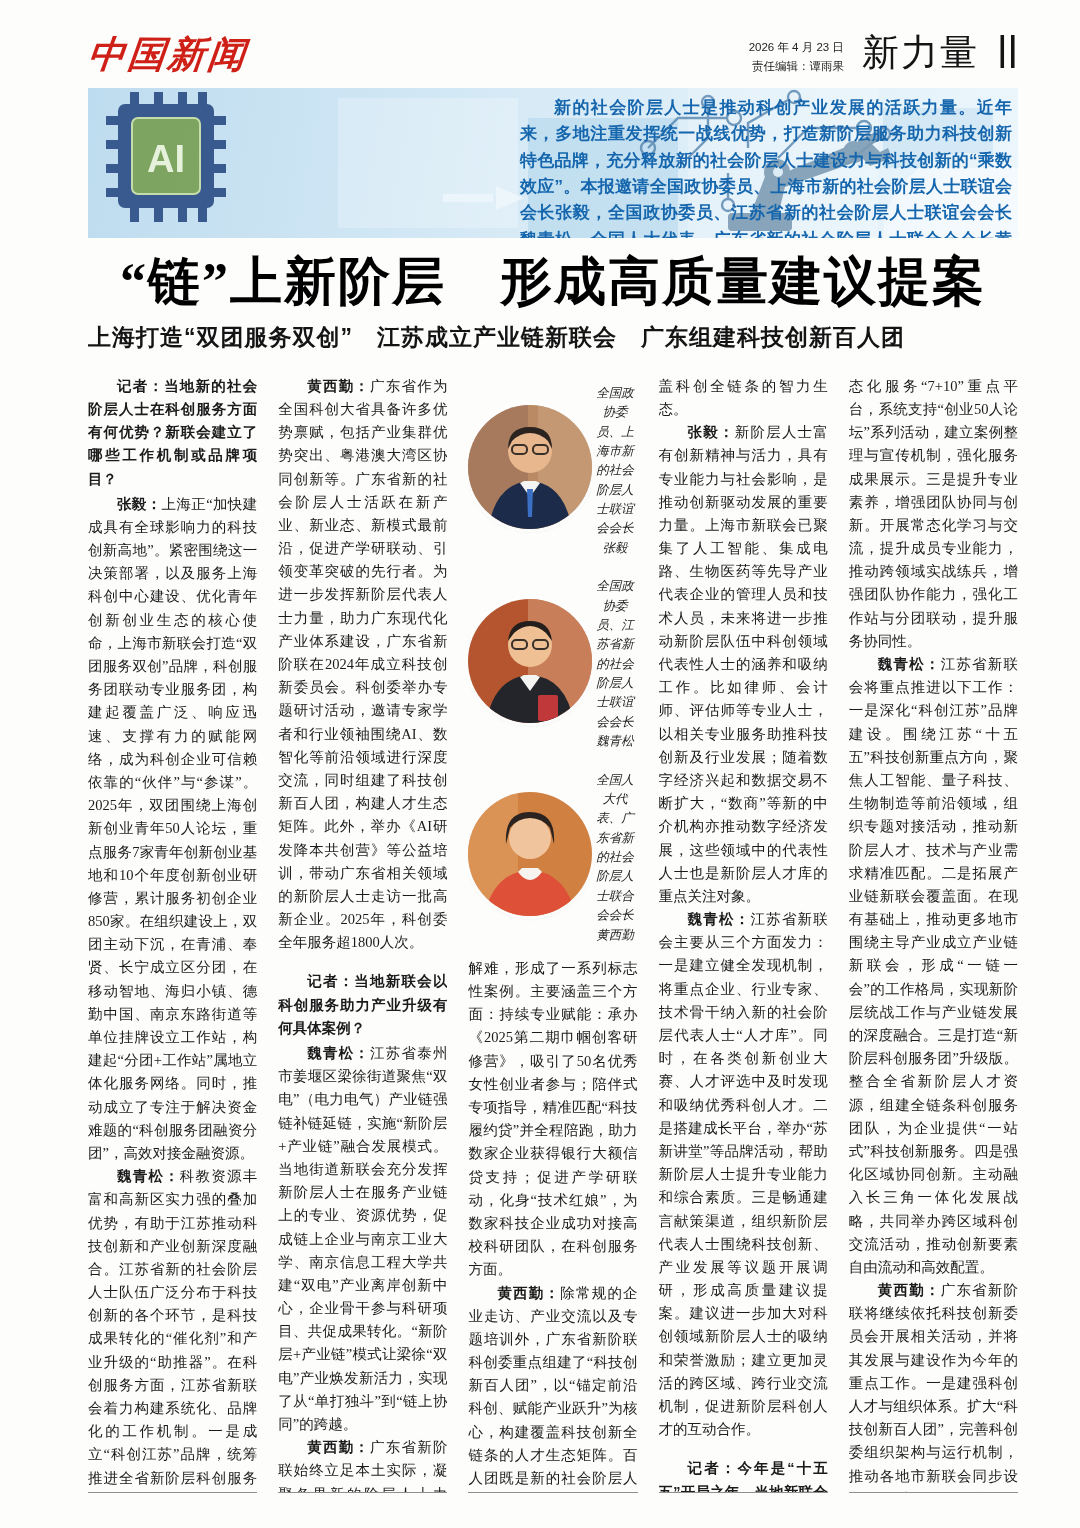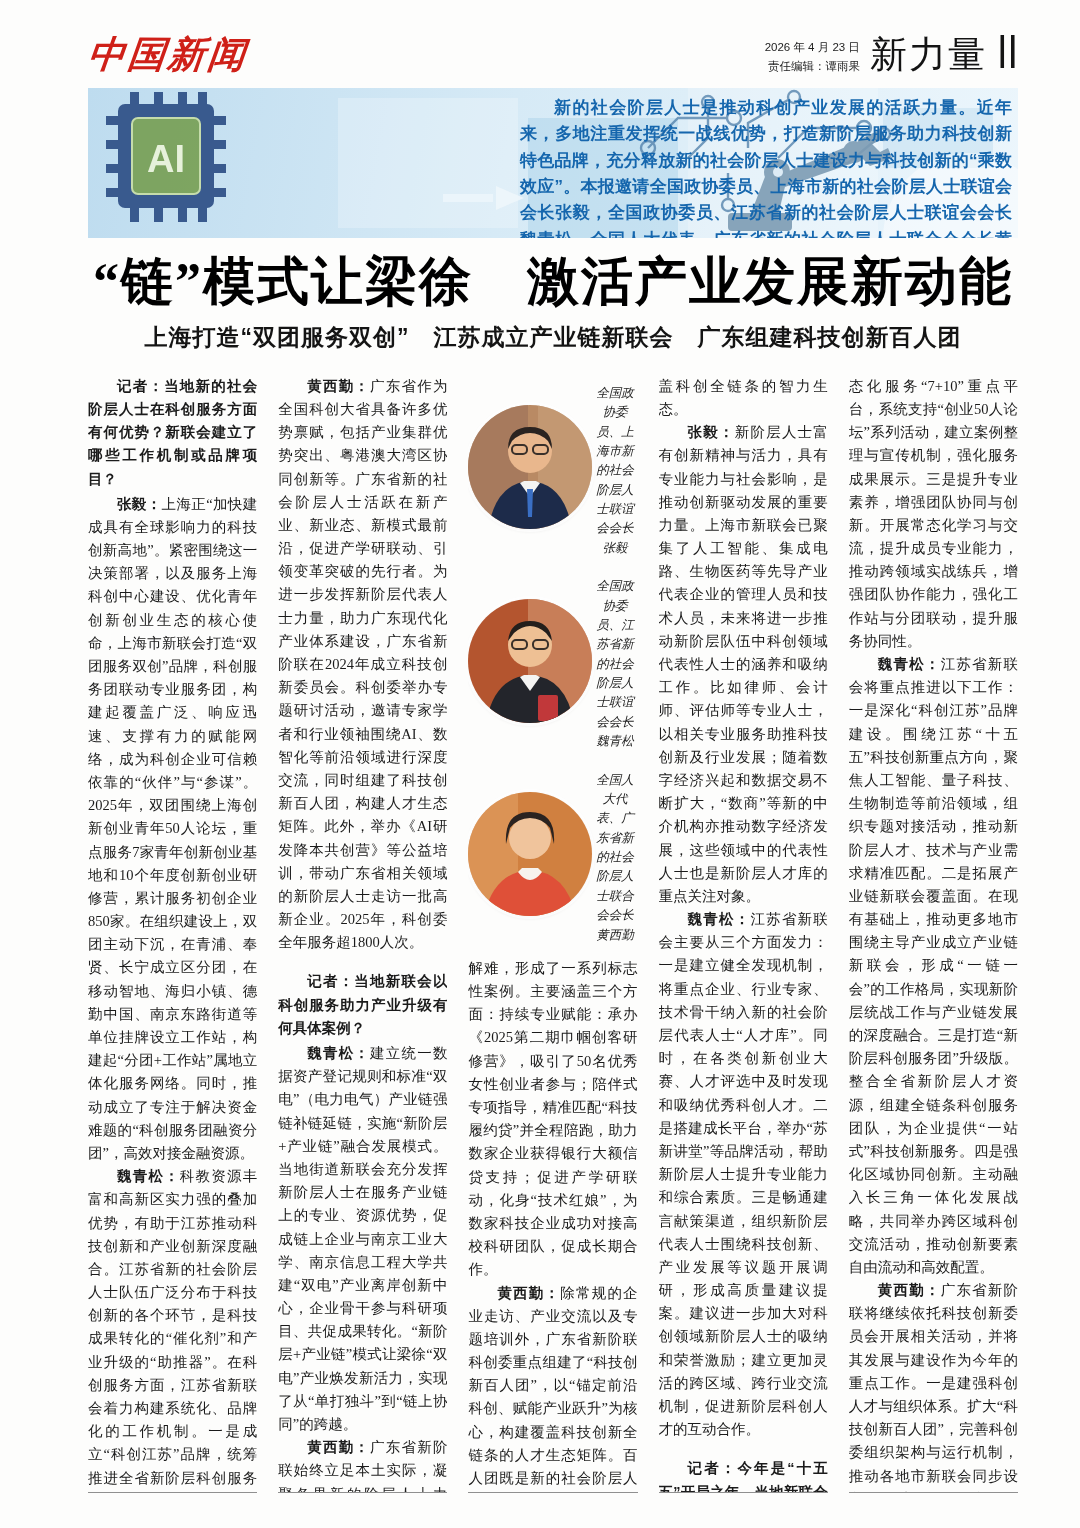--- a/index.html
+++ b/index.html
@@ -4,40 +4,40 @@
 <style>
   html,body{margin:0;padding:0;background:#e8e8e8;}
   .page{width:1080px;height:1528px;background:#fdfdfc;margin:0 auto;position:relative;
         font-family:"Liberation Serif",serif;color:#1c1c1c;overflow:hidden;}
   .inner{margin:0 62px 0 88px;}
 
   
   .masthead{display:flex;justify-content:space-between;align-items:flex-start;padding-top:30px;}
   .logo{color:#cf2018;font-size:37px;font-weight:700;font-style:italic;letter-spacing:3px;
         transform:skewX(-6deg);font-family:"Liberation Serif",serif;}
-  .mast-right{display:flex;align-items:flex-end;gap:10px;}
+  .mast-right{display:flex;align-items:center;gap:18px;}
   .mast-meta{text-align:right;font-size:11.5px;line-height:1.65;color:#222;
              font-family:"Liberation Sans",sans-serif;padding-top:8px;}
   .section-name{font-size:37px;font-weight:400;color:#141414;letter-spacing:2px;
                 font-family:"Liberation Sans",sans-serif;line-height:1.1;}
   .page-no{font-size:38px;font-weight:300;color:#141414;font-family:"Liberation Sans",sans-serif;
            transform:scaleY(1.25);display:inline-block;line-height:1.2;}
 
   
   .hero{margin-top:8px;height:150px;position:relative;overflow:hidden;
         background:linear-gradient(100deg,#bedcef 0%,#d6eaf6 45%,#ecf6fc 100%);}
   .hero-art{position:absolute;left:0;top:0;}
   .hero-intro{position:absolute;right:6px;top:7px;width:492px;color:#1566ad;
               font-family:"Liberation Sans",sans-serif;font-weight:700;font-size:17px;
               line-height:1.55;text-align:justify;text-indent:2em;}
 
   
   .headline{margin-top:14px;text-align:center;font-size:52px;font-weight:900;color:#000;
             letter-spacing:2px;line-height:1.15;font-family:"Liberation Serif",serif;}
-  .subheadline{margin-top:10px;text-align:center;font-size:23px;font-weight:600;color:#141414;
+  .subheadline{margin-top:10px;font-size:23px;font-weight:600;color:#141414;
                letter-spacing:1px;font-family:"Liberation Sans",sans-serif;}
 
   
   .cols{margin-top:22px;display:flex;gap:21px;height:1118px;}
   .col{flex:1 1 0;min-width:0;overflow:hidden;border-bottom:1px solid #909090;
        font-size:14.5px;line-height:1.6;text-align:justify;color:#1b1b1b;
        padding-bottom:8px;box-sizing:border-box;}
   .para{margin:0;text-indent:2em;}
   .para.cont{text-indent:0;}
   .q{font-family:"Liberation Sans",sans-serif;font-weight:700;margin-top:16px;margin-bottom:2px;}
@@ -126,35 +126,35 @@
           <circle cx="689" cy="84" r="13"></circle>
           <path d="M684 90 L760 58 L768 74 L694 100 Z"></path>
           <circle cx="766" cy="64" r="11"></circle>
           <path d="M770 52 L792 42 L798 50 L784 56 L792 64 L800 60 L804 70 L782 78 L770 66 Z"></path>
           <circle cx="690" cy="84" r="5" fill="#dcebf5"></circle>
         </g>
       </svg>
       <div class="hero-intro">新的社会阶层人士是推动科创产业发展的活跃力量。近年来，多地注重发挥统一战线优势，打造新阶层服务助力科技创新特色品牌，充分释放新的社会阶层人士建设力与科技创新的“乘数效应”。本报邀请全国政协委员、上海市新的社会阶层人士联谊会会长张毅，全国政协委员、江苏省新的社会阶层人士联谊会会长魏青松，全国人大代表、广东省新的社会阶层人士联合会会长黄西勤，解码新阶层如何激活科创新动能。</div>
     </div>
 
-    <div class="headline">“链”模式让梁徐　激活产业发展新动能</div>
+    <div class="headline">“链”上新阶层　形成高质量建议提案</div>
     <div class="subheadline">上海打造“双团服务双创”　江苏成立产业链新联会　广东组建科技创新百人团</div>
 
     <div class="cols">
 
       <div class="col">
         <p class="para q"><span class="lead">记者：</span><span>当地新的社会阶层人士在科创服务方面有何优势？新联会建立了哪些工作机制或品牌项目？</span></p>
         <p class="para"><span class="lead">张毅：</span><span>上海正“加快建成具有全球影响力的科技创新高地”。紧密围绕这一决策部署，以及服务上海科创中心建设、优化青年创新创业生态的核心使命，上海市新联会打造“双团服务双创”品牌，科创服务团联动专业服务团，构建起覆盖广泛、响应迅速、支撑有力的赋能网络，成为科创企业可信赖依靠的“伙伴”与“参谋”。2025年，双团围绕上海创新创业青年50人论坛，重点服务7家青年创新创业基地和10个年度创新创业研修营，累计服务初创企业850家。在组织建设上，双团主动下沉，在青浦、奉贤、长宁成立区分团，在移动智地、海归小镇、德勤中国、南京东路街道等单位挂牌设立工作站，构建起“分团+工作站”属地立体化服务网络。同时，推动成立了专注于解决资金难题的“科创服务团融资分团”，高效对接金融资源。</span></p>
         <p class="para"><span class="lead">魏青松：</span><span>科教资源丰富和高新区实力强的叠加优势，有助于江苏推动科技创新和产业创新深度融合。江苏省新的社会阶层人士队伍广泛分布于科技创新的各个环节，是科技成果转化的“催化剂”和产业升级的“助推器”。在科创服务方面，江苏省新联会着力构建系统化、品牌化的工作机制。一是成立“科创江苏”品牌，统筹推进全省新阶层科创服务工作。依托这一品牌，定期组织技术对接、项目路演、政策宣讲等活动，推动创新要素向企业集聚。二是推动各地市新联会成立产业链新联会，实现“新阶层+产业链”深度融合。目前，江苏多个地市已围绕地方主导产业成立特色产业链新联会。另外，在主题服务团建设方面，苏宿工业园区新联会依托“云上同心”国家级统战工作实践创新基地，已成功孵化企业50余家，带动就业超300人。新阶层的专业智慧，源源不断转化为产业高质量发展的动能。</span></p>
       </div>
 
       <div class="col">
         <p class="para"><span class="lead">黄西勤：</span><span>广东省作为全国科创大省具备许多优势禀赋，包括产业集群优势突出、粤港澳大湾区协同创新等。广东省新的社会阶层人士活跃在新产业、新业态、新模式最前沿，促进产学研联动、引领变革突破的先行者。为进一步发挥新阶层代表人士力量，助力广东现代化产业体系建设，广东省新阶联在2024年成立科技创新委员会。科创委举办专题研讨活动，邀请专家学者和行业领袖围绕AI、数智化等前沿领域进行深度交流，同时组建了科技创新百人团，构建人才生态矩阵。此外，举办《AI研发降本共创营》等公益培训，带动广东省相关领域的新阶层人士走访一批高新企业。2025年，科创委全年服务超1800人次。</span></p>
         <p class="para q"><span class="lead">记者：</span><span>当地新联会以科创服务助力产业升级有何具体案例？</span></p>
-        <p class="para"><span class="lead">魏青松：</span><span>建立统一数据资产登记规则和标准“双电”（电力电气）产业链强链补链延链，实施“新阶层+产业链”融合发展模式。当地街道新联会充分发挥新阶层人士在服务产业链上的专业、资源优势，促成链上企业与南京工业大学、南京信息工程大学共建“双电”产业离岸创新中心，企业骨干参与科研项目、共促成果转化。“新阶层+产业链”模式让梁徐“双电”产业焕发新活力，实现了从“单打独斗”到“链上协同”的跨越。</span></p>
+        <p class="para"><span class="lead">魏青松：</span><span>江苏省泰州市姜堰区梁徐街道聚焦“双电”（电力电气）产业链强链补链延链，实施“新阶层+产业链”融合发展模式。当地街道新联会充分发挥新阶层人士在服务产业链上的专业、资源优势，促成链上企业与南京工业大学、南京信息工程大学共建“双电”产业离岸创新中心，企业骨干参与科研项目、共促成果转化。“新阶层+产业链”模式让梁徐“双电”产业焕发新活力，实现了从“单打独斗”到“链上协同”的跨越。</span></p>
         <p class="para"><span class="lead">黄西勤：</span><span>广东省新阶联始终立足本土实际，凝聚各界新的阶层人士力量，不断推进科创服务助力企业工作。2025年9月，科创委相关负责人应邀出席广东省人大加快推进现代化产业体系建设专题会议。期间，针对数据要素市场化改革的问题，我提出加快《广东省数据条例》立法，推动《广东省公共资源交易监督管理暂行办法》落地，建立统一数据资产登记规则和标准，确保全省的数据产权登记程序一致、要求一致等建议，得到了积极回应。</span></p>
 
       </div>
 
       <div class="col">
         <div class="fig">
           <div class="photo">
             <svg width="124" height="124" viewBox="0 0 124 124">
               <rect width="124" height="124" fill="#b98a64"></rect>
               <rect x="0" y="0" width="60" height="124" fill="#a0735a" opacity="0.7"></rect>
@@ -192,21 +192,21 @@
               <rect width="124" height="124" fill="#d08040"></rect>
               <rect x="0" y="0" width="50" height="124" fill="#e5a569" opacity="0.5"></rect>
               <circle cx="62" cy="46" r="21" fill="#f0c49c"></circle>
               <path d="M38 52 Q36 20 62 20 Q88 20 86 52 L82 36 Q74 26 62 26 Q50 26 42 36 Z" fill="#2b2320"></path>
               <path d="M16 124 Q26 80 62 78 Q98 80 108 124 Z" fill="#df5038"></path>
               <path d="M50 80 Q62 96 74 80 L70 76 L54 76 Z" fill="#f7f3ee"></path>
             </svg>
           </div>
           <div class="caption">全国人大代表、广东省新的社会阶层人士联合会会长黄西勤</div>
         </div>
-        <p class="para cont"><span>解难，形成了一系列标志性案例。主要涵盖三个方面：持续专业赋能：承办《2025第二期巾帼创客研修营》，吸引了50名优秀女性创业者参与；陪伴式专项指导，精准匹配“科技履约贷”并全程陪跑，助力数家企业获得银行大额信贷支持；促进产学研联动，化身“技术红娘”，为数家科技企业成功对接高校科研团队，促成长期合作。</span></p>
+        <p class="para cont"><span>解难，形成了一系列标志性案例。主要涵盖三个方面：持续专业赋能：承办《2025第二期巾帼创客研修营》，吸引了50名优秀女性创业者参与；陪伴式专项指导，精准匹配“科技履约贷”并全程陪跑，助力数家企业获得银行大额信贷支持；促进产学研联动，化身“技术红娘”，为数家科技企业成功对接高校科研团队，在科创服务方面。</span></p>
         <p class="para"><span class="lead">黄西勤：</span><span>除常规的企业走访、产业交流以及专题培训外，广东省新阶联科创委重点组建了“科技创新百人团”，以“锚定前沿科创、赋能产业跃升”为核心，构建覆盖科技创新全链条的人才生态矩阵。百人团既是新的社会阶层人士服务实体经济的标杆载体，也是推动产业向“创新增值+高效提质”进阶的专业引擎，将立足广东制造业强省根基，构建覆</span></p>
       </div>
 
       <div class="col">
         <p class="para cont"><span>盖科创全链条的智力生态。</span></p>
         <p class="para"><span class="lead">张毅：</span><span>新阶层人士富有创新精神与活力，具有专业能力与社会影响，是推动创新驱动发展的重要力量。上海市新联会已聚集了人工智能、集成电路、生物医药等先导产业代表企业的管理人员和技术人员，未来将进一步推动新阶层队伍中科创领域代表性人士的涵养和吸纳工作。比如律师、会计师、评估师等专业人士，以相关专业服务助推科技创新及行业发展；随着数字经济兴起和数据交易不断扩大，“数商”等新的中介机构亦推动数字经济发展，这些领域中的代表性人士也是新阶层人才库的重点关注对象。</span></p>
         <p class="para"><span class="lead">魏青松：</span><span>江苏省新联会主要从三个方面发力：一是建立健全发现机制，将重点企业、行业专家、技术骨干纳入新的社会阶层代表人士“人才库”。同时，在各类创新创业大赛、人才评选中及时发现和吸纳优秀科创人才。二是搭建成长平台，举办“苏新讲堂”等品牌活动，帮助新阶层人士提升专业能力和综合素质。三是畅通建言献策渠道，组织新阶层代表人士围绕科技创新、产业发展等议题开展调研，形成高质量建议提案。建议进一步加大对科创领域新阶层人士的吸纳和荣誉激励；建立更加灵活的跨区域、跨行业交流机制，促进新阶层科创人才的互动合作。</span></p>
         <p class="para q"><span class="lead">记者：</span><span>今年是“十五五”开局之年，当地新联会如何进一步发挥新阶层建设力与科技创新的“乘数效应”？</span></p>
 
       </div>

